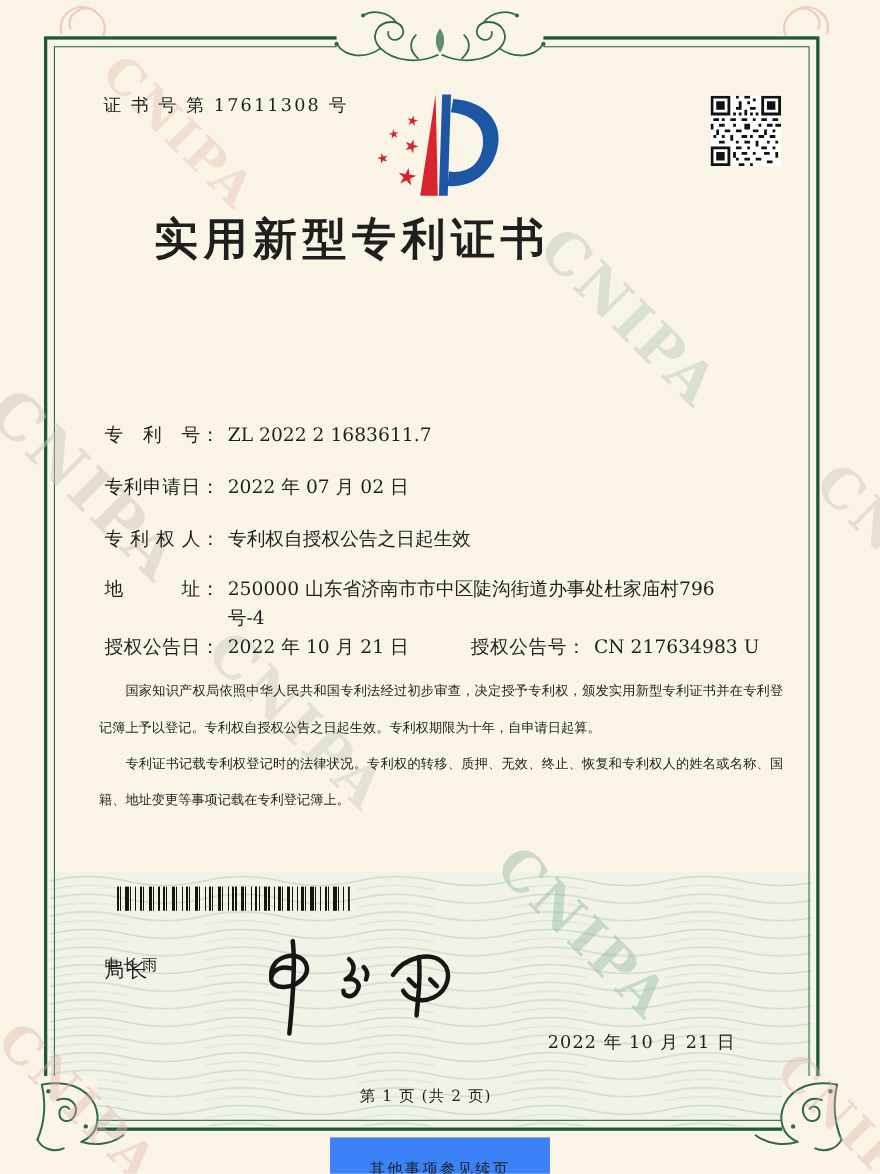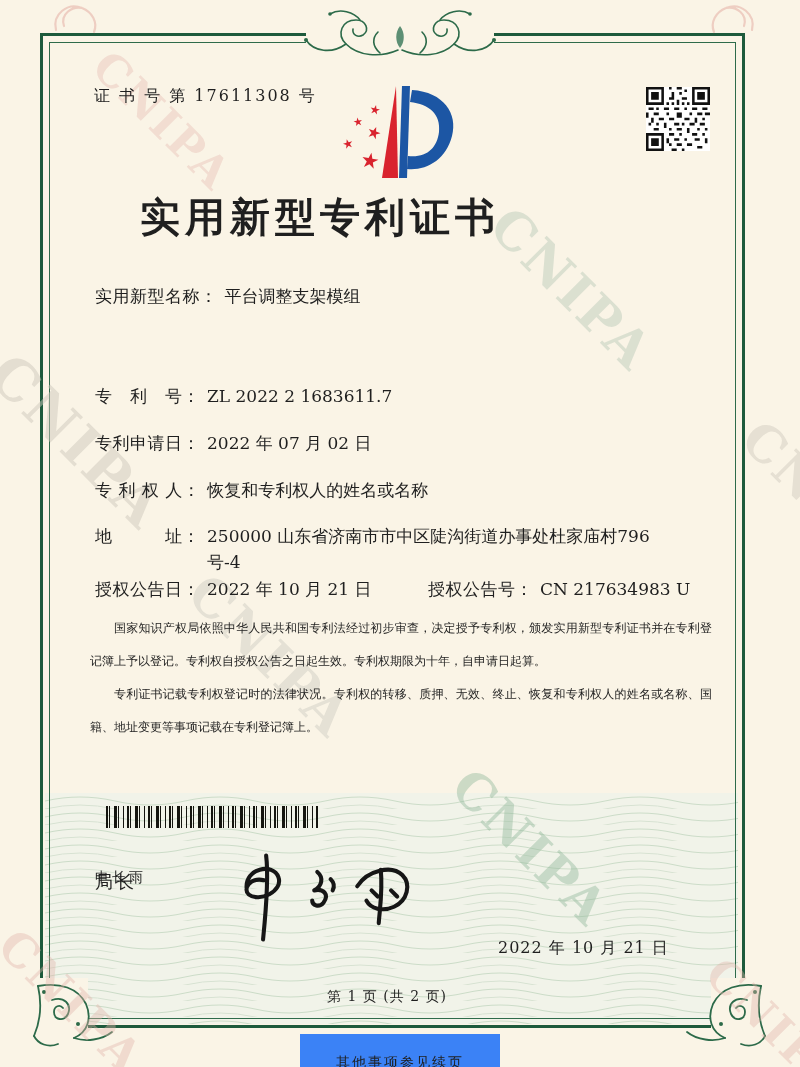--- a/index.html
+++ b/index.html
@@ -153,31 +153,28 @@
         <use href="#st" transform="translate(41,34) scale(5) rotate(12)"></use>
         <use href="#st" transform="translate(24,46) scale(4.5) rotate(-10)"></use>
         <use href="#st" transform="translate(40,57) scale(6.5) rotate(20)"></use>
         <use href="#st" transform="translate(14,68) scale(5) rotate(-15)"></use>
         <use href="#st" transform="translate(36,85) scale(8.5) rotate(10)"></use>
       </g>
     </svg>
 
     <div class="title">实用新型专利证书</div>
 
-    <div class="frow" style="top:284px;">
-      <span class="flabel">实用新型名称：</span><span class="fvalue">平台调整支架模组</span>
-    </div>
     <div class="frow" style="top:384px;">
       <span class="flabel">专　利　号：</span><span class="fvalue">ZL 2022 2 1683611.7</span>
     </div>
     <div class="frow" style="top:431px;">
       <span class="flabel">专利申请日：</span><span class="fvalue">2022 年 07 月 02 日</span>
     </div>
     <div class="frow" style="top:478px;">
-      <span class="flabel">专 利 权 人：</span><span class="fvalue">恢复和专利权人的姓名或名称</span>
+      <span class="flabel">专 利 权 人：</span><span class="fvalue">专利权自授权公告之日起生效</span>
     </div>
     <div class="frow" style="top:524px;">
       <span class="flabel" style="vertical-align:top;">地　　　址：</span><span class="addr-val">250000  山东省济南市市中区陡沟街道办事处杜家庙村796
 号-4</span>
     </div>
     <div class="frow" style="top:577px;">
       <span class="flabel">授权公告日：</span><span class="fvalue">2022 年 10 月 21 日</span>
       <span class="pair2">
         <span class="flabel">授权公告号：</span><span class="fvalue">CN 217634983 U</span>
       </span>

